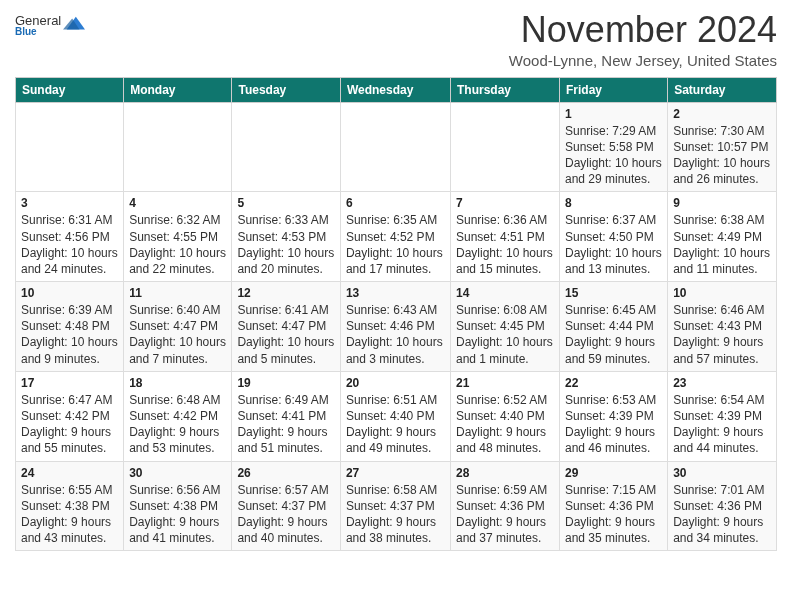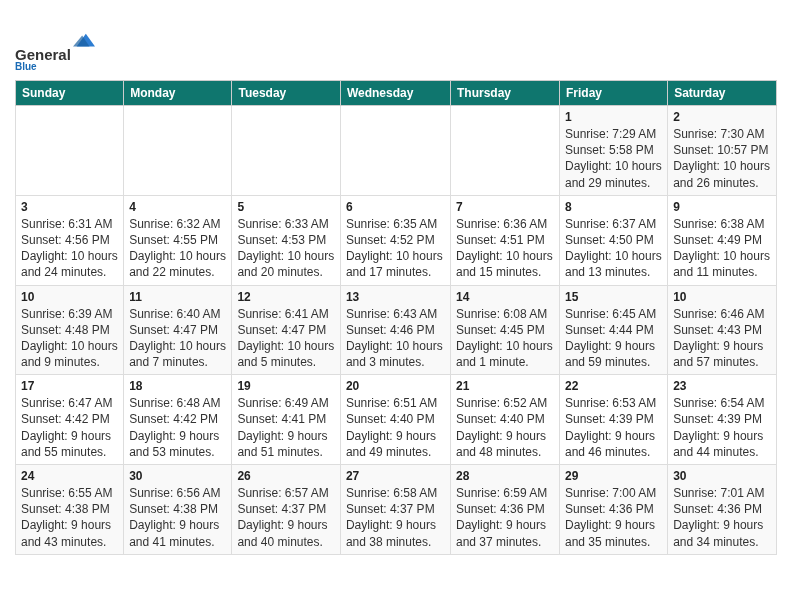--- a/index.html
+++ b/index.html
@@ -25,24 +25,23 @@
       display: flex;
       align-items: center;
       margin-top: 4px;
     }
     .logo-text {
       display: flex;
       flex-direction: column;
       line-height: 1;
     }
     .logo-general {
-      font-size: 15px;
-      font-weight: bold;
+      font-size: 13px;
+      font-weight: normal;
       color: #333;
-      margin-top: 33px;
     }
     .logo-blue {
       font-size: 10px;
       font-weight: bold;
       color: #1a6bb5;
     }
     .logo-icon {
       width: 22px;
       height: 22px;
       margin-left: 2px;
@@ -113,20 +112,24 @@
   <div class="header-area">
     <div class="logo">
       <div class="logo-text">
         <span class="logo-general">General</span>
         <span class="logo-blue">Blue</span>
       </div>
       <svg class="logo-icon" viewBox="0 0 24 24">
         <polygon points="4,18 14,4 24,18" fill="#2d7dd2"></polygon>
         <polygon points="0,18 10,6 18,18" fill="#1a5fa0" opacity="0.7"></polygon>
       </svg>
+    </div>
+    <div class="title-area">
+      <div class="month-title">November 2024</div>
+      <div class="location-title">Wood-Lynne, New Jersey, United States</div>
     </div>
   </div>
 
   <table class="calendar">
     <thead>
       <tr>
         <th>Sunday</th>
         <th>Monday</th>
         <th>Tuesday</th>
         <th>Wednesday</th>
@@ -313,21 +316,21 @@
 Daylight: 9 hours and 38 minutes.</div>
           </td>
           <td>
             <span class="day-num">28</span>
             <div class="day-info">Sunrise: 6:59 AM
 Sunset: 4:36 PM
 Daylight: 9 hours and 37 minutes.</div>
           </td>
           <td>
             <span class="day-num">29</span>
-            <div class="day-info">Sunrise: 7:00 AM
+            <div class="day-info">Sunrise: 7:15 AM
 Sunset: 4:36 PM
 Daylight: 9 hours and 35 minutes.</div>
           </td>
           <td>
             <span class="day-num">30</span>
             <div class="day-info">Sunrise: 7:01 AM
 Sunset: 4:36 PM
 Daylight: 9 hours and 34 minutes.</div>
           </td>
         </tr>

